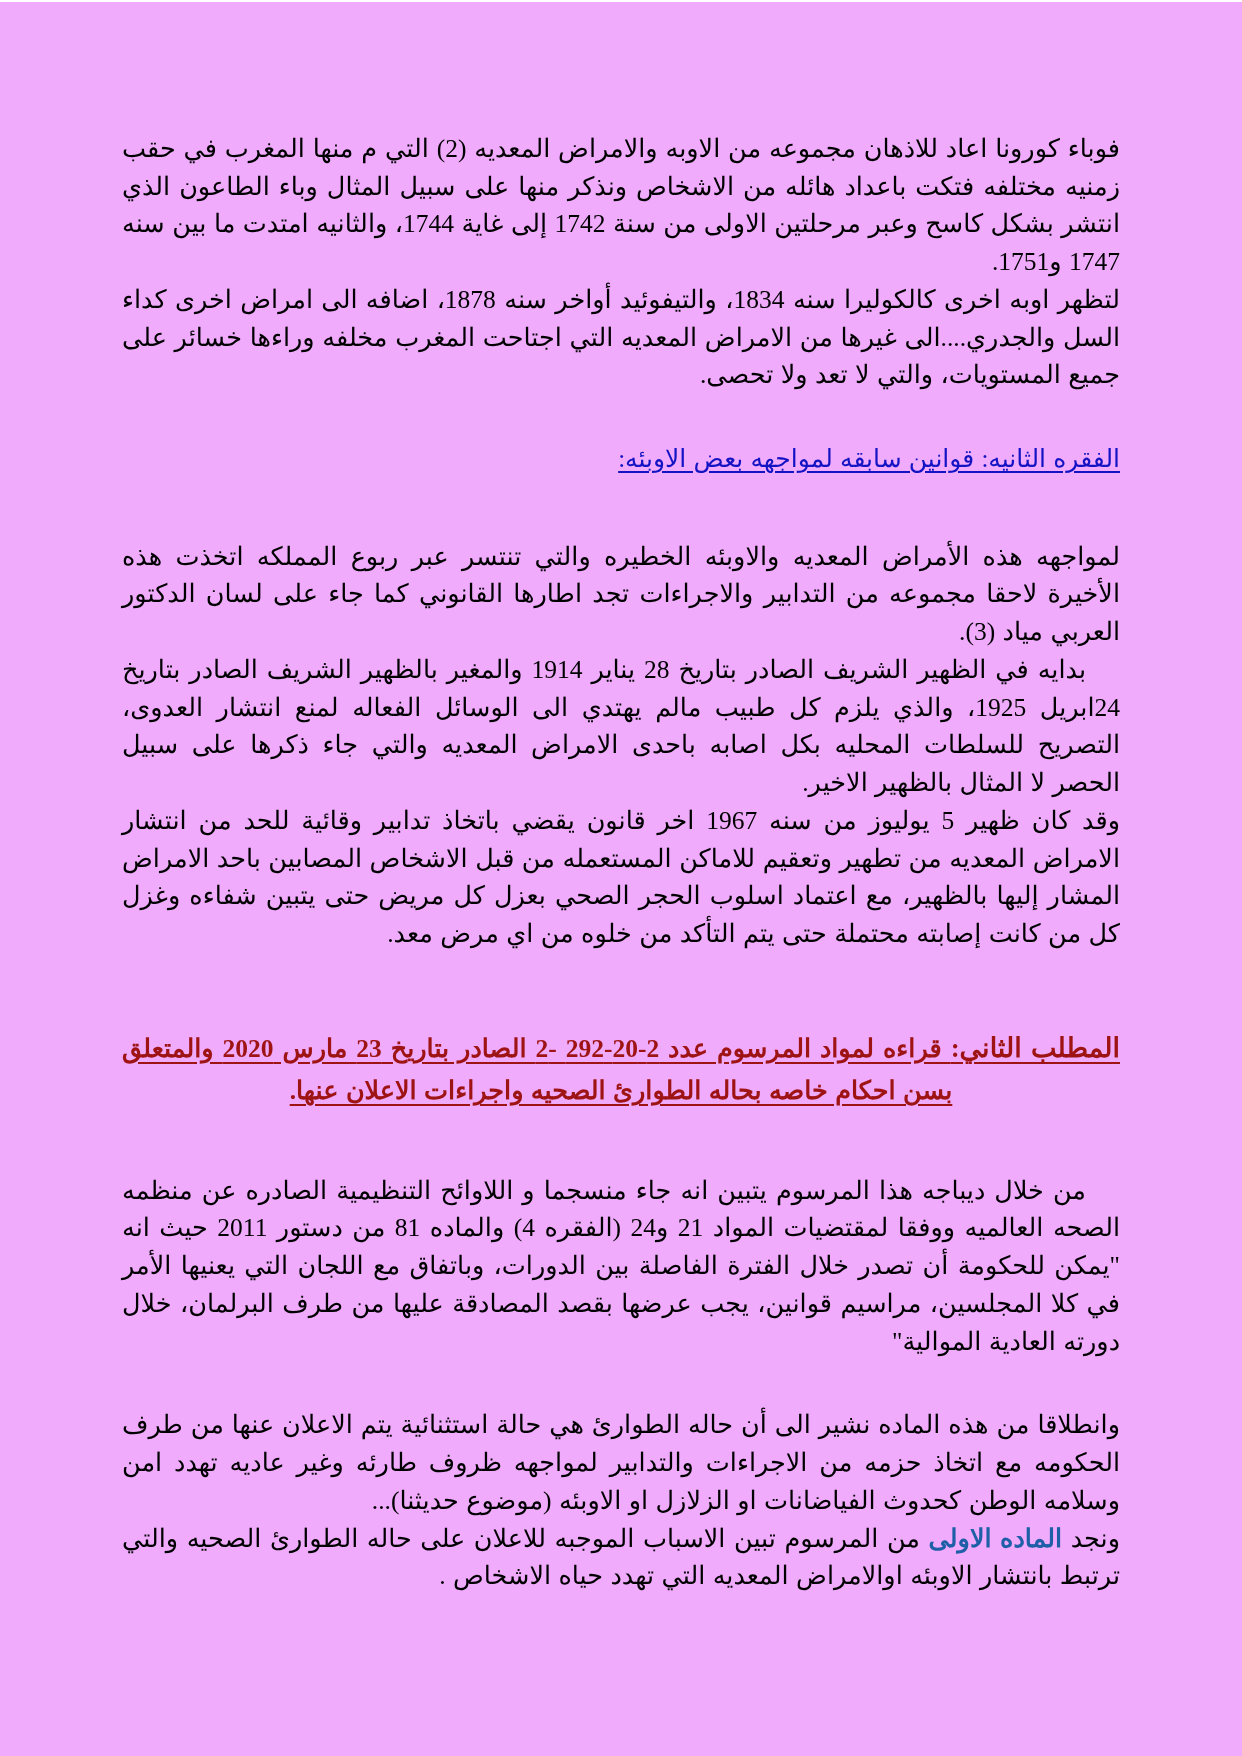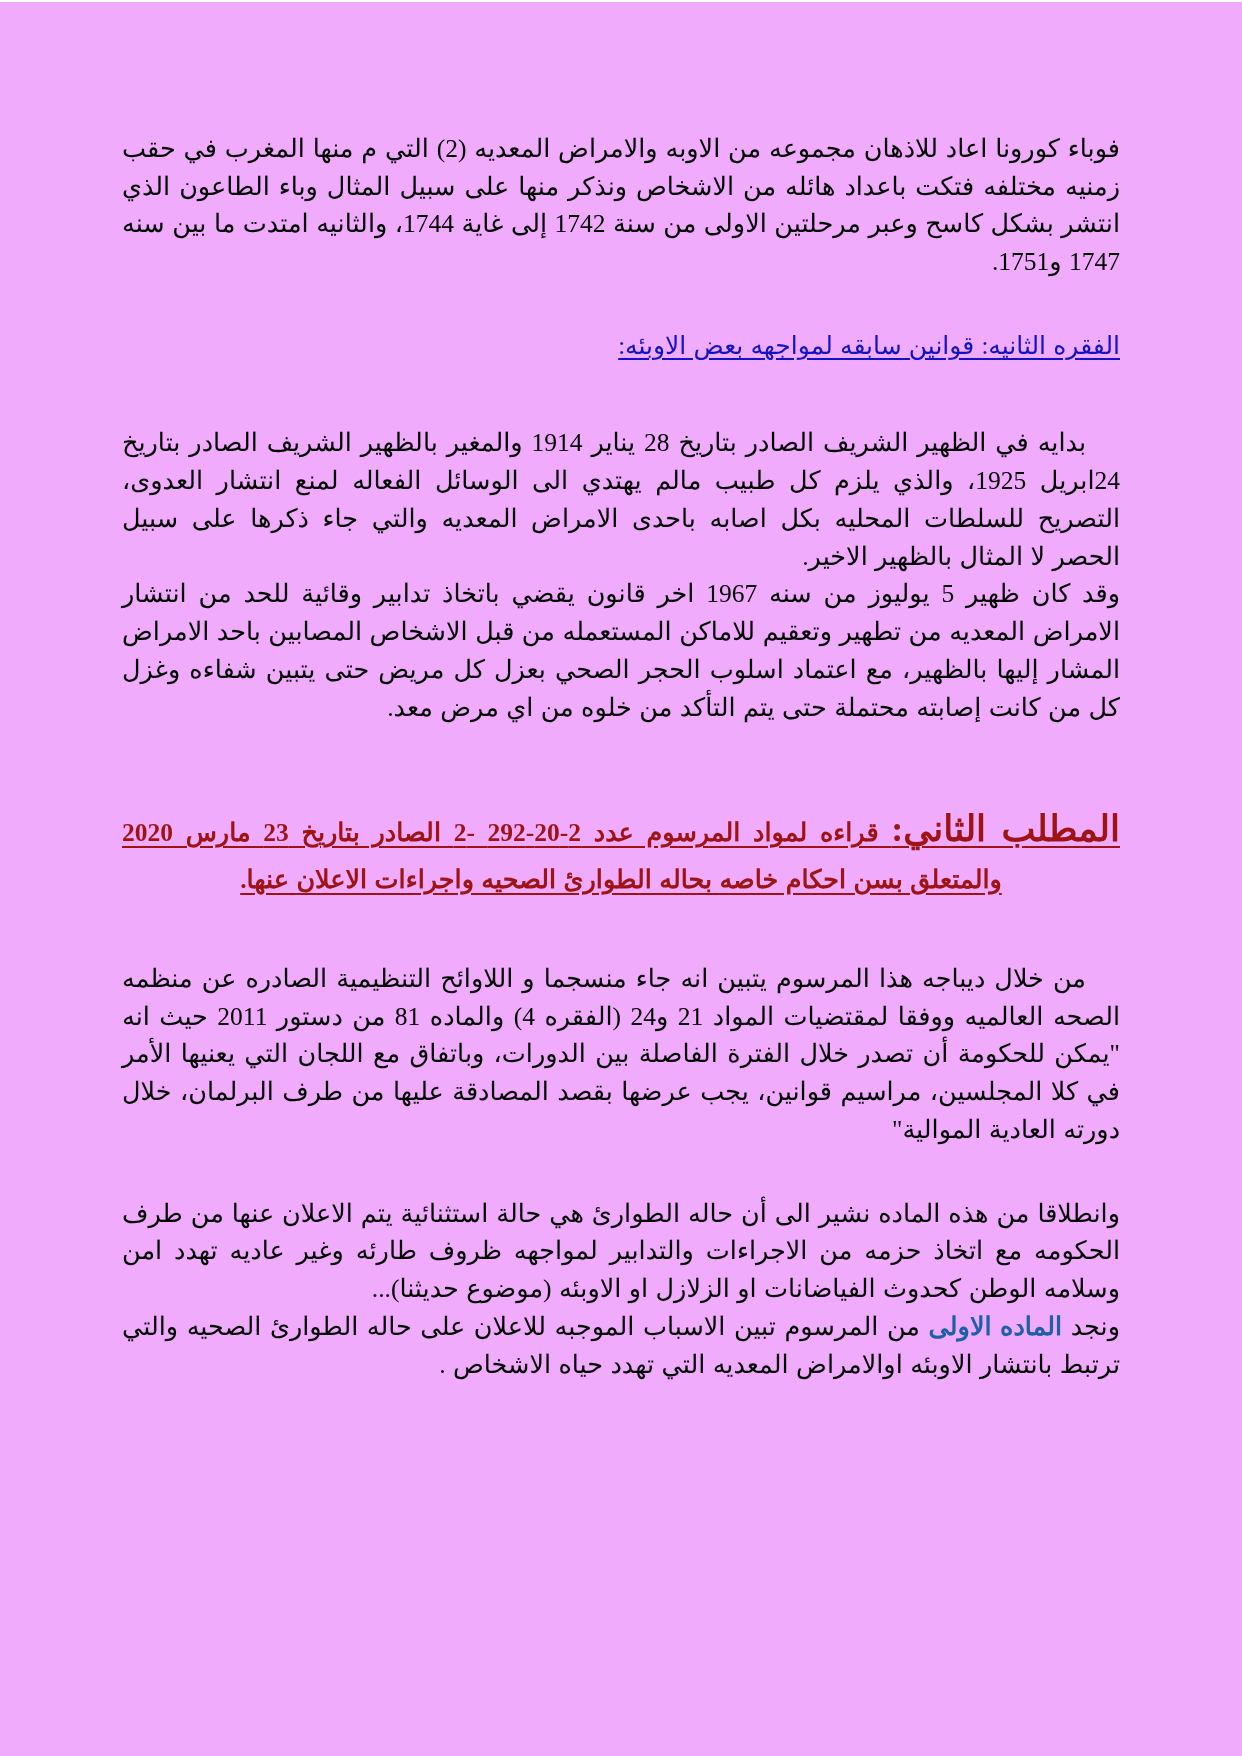--- a/index.html
+++ b/index.html
@@ -63,42 +63,44 @@
     line-height: 1.62;
     direction: rtl;
     text-align: justify;
     text-align-last: center;
     color: #9e1313;
     font-weight: bold;
     text-decoration: underline;
     text-underline-offset: 5px;
   }
   .heading-red .lead {
-    font-size: 36px;
+    font-size: 27px;
   }
   .inline-blue {
     color: #1f5fa8;
     font-weight: bold;
   }
 </style>
 </head>
 <body>
 
 <div class="page">
   <div class="content">
 
     <p class="para">فوباء  كورونا اعاد للاذهان مجموعه من الاوبه والامراض المعديه (2) التي م منها المغرب في حقب زمنيه مختلفه فتكت باعداد هائله من الاشخاص ونذكر منها على سبيل المثال وباء الطاعون الذي انتشر بشكل  كاسح وعبر مرحلتين الاولى من سنة 1742 إلى غاية 1744، والثانيه امتدت ما بين سنه 1747 و1751.</p>
 
+    <p class="para">لتظهر اوبه اخرى   كالكوليرا سنه 1834، والتيفوئيد  أواخر سنه  1878، اضافه الى امراض اخرى  كداء السل  والجدري....الى غيرها من الامراض المعديه التي اجتاحت المغرب مخلفه وراءها خسائر على جميع المستويات، والتي لا تعد ولا تحصى.</p>
 
     <div class="gap-lg"></div>
 
     <p class="heading-blue">الفقره الثانيه: قوانين سابقه لمواجهه بعض الاوبئه:</p>
 
     <div class="gap-xl"></div>
 
+    <p class="para">لمواجهه هذه الأمراض المعديه والاوبئه الخطيره والتي تنتسر عبر ربوع المملكه اتخذت هذه الأخيرة لاحقا مجموعه من التدابير والاجراءات تجد اطارها القانوني كما جاء على لسان الدكتور العربي مياد (3).</p>
 
     <p class="para indent">بدايه في الظهير الشريف الصادر بتاريخ 28 يناير 1914 والمغير بالظهير الشريف الصادر بتاريخ 24ابريل 1925، والذي يلزم كل طبيب مالم يهتدي الى الوسائل الفعاله لمنع انتشار العدوى، التصريح للسلطات المحليه بكل اصابه باحدى الامراض المعديه والتي جاء ذكرها على سبيل الحصر لا المثال بالظهير الاخير.</p>
 
     <p class="para">وقد كان ظهير 5 يوليوز من سنه 1967 اخر قانون يقضي باتخاذ تدابير وقائية للحد من انتشار الامراض المعديه من تطهير وتعقيم للاماكن المستعمله من قبل الاشخاص المصابين باحد الامراض المشار إليها بالظهير، مع اعتماد اسلوب الحجر الصحي بعزل كل مريض حتى يتبين شفاءه وغزل كل من كانت إصابته محتملة حتى يتم التأكد من خلوه من اي مرض معد.</p>
 
 
     <div class="gap-xxl"></div>
 
     <p class="heading-red"><span class="lead">المطلب الثاني:</span><span> قراءه   لمواد المرسوم عدد 2-20-292 -2     الصادر بتاريخ 23 مارس 2020 والمتعلق بسن احكام خاصه بحاله الطوارئ الصحيه واجراءات الاعلان عنها.</span></p>
 

